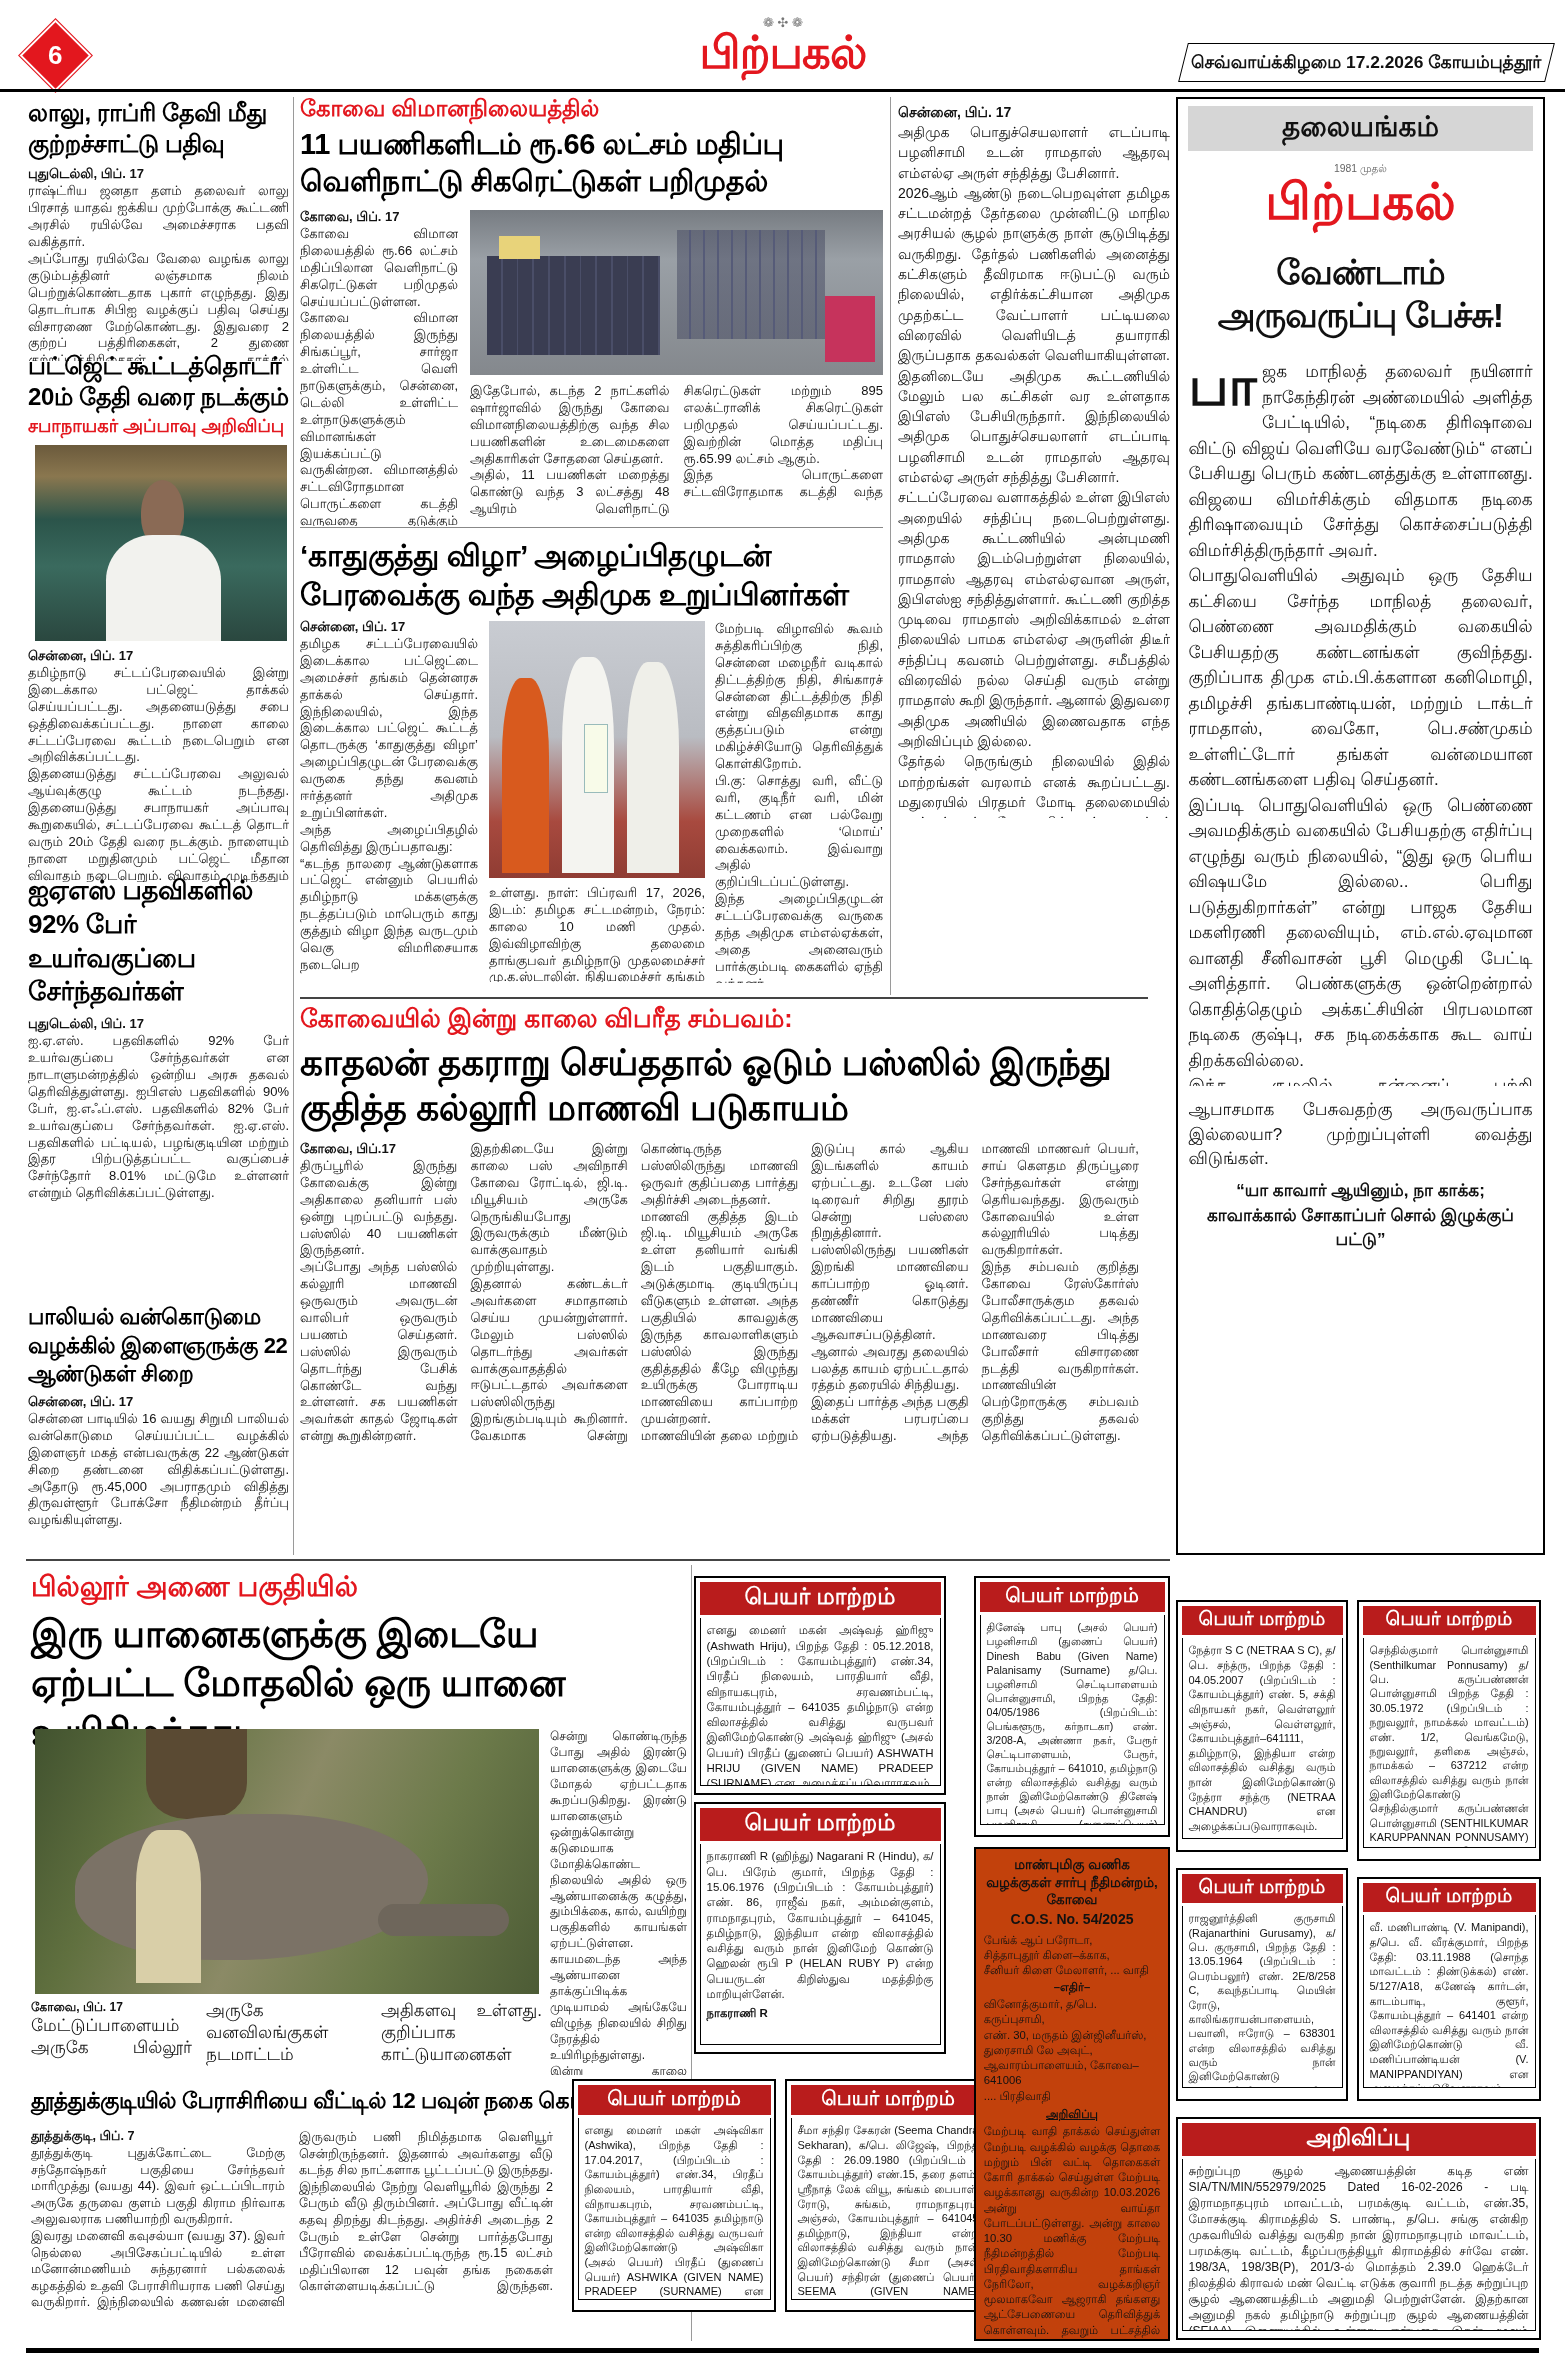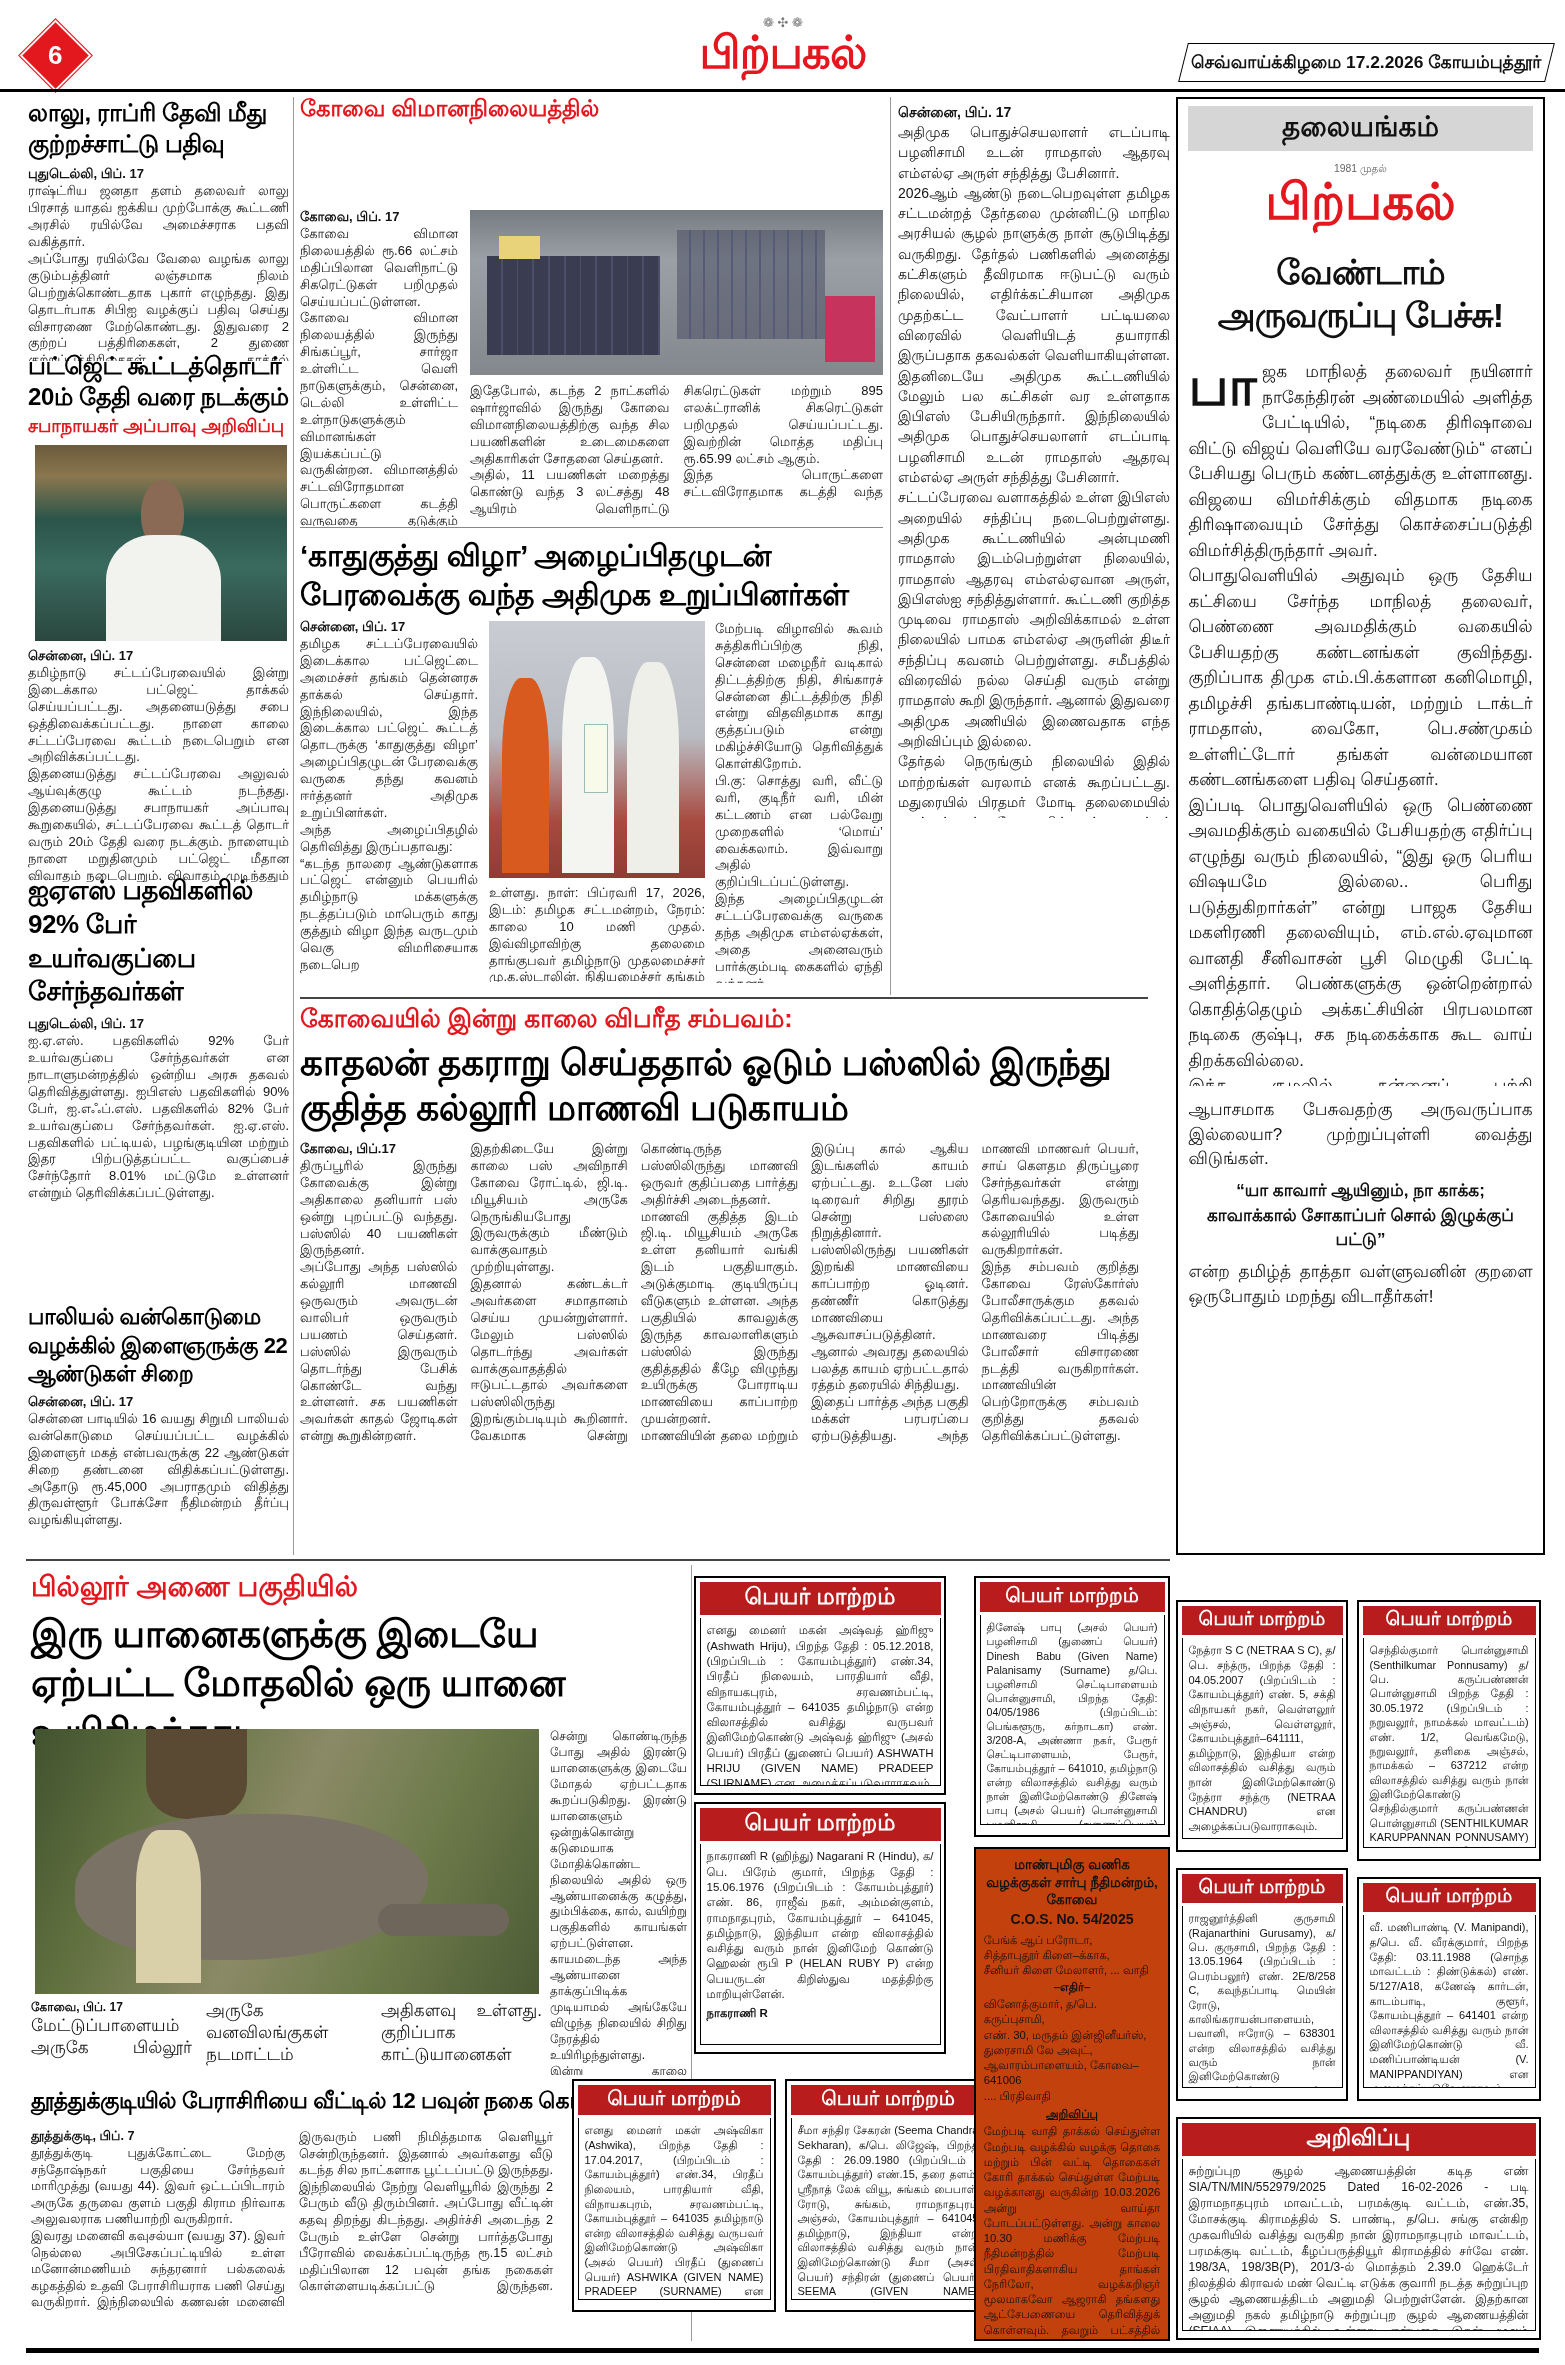--- a/index.html
+++ b/index.html
@@ -125,20 +125,21 @@
   </div>
 
   <div class="abs" style="left:28px;top:1303px;width:261px">
     <div class="hl" style="font-size:22px;line-height:1.3">பாலியல் வன்கொடுமை வழக்கில் இளைஞருக்கு 22 ஆண்டுகள் சிறை</div>
     <div class="dl" style="font-size:13px;margin-top:5.2px">சென்னை, பிப். 17</div>
     <div class="bodytxt just pre hid" style="height:130px">சென்னை பாடியில் 16 வயது சிறுமி பாலியல் வன்கொடுமை செய்யப்பட்ட வழக்கில் இளைஞர் மகத் என்பவருக்கு 22 ஆண்டுகள் சிறை தண்டனை விதிக்கப்பட்டுள்ளது. அதோடு ரூ.45,000 அபராதமும் விதித்து திருவள்ளூர் போக்சோ நீதிமன்றம் தீர்ப்பு வழங்கியுள்ளது.</div>
   </div>
 
   <div class="abs" style="left:300px;top:96px;width:583px">
     <div class="kicker" style="font-size:22.6px">கோவை விமானநிலையத்தில்</div>
+    <div class="hl" style="font-size:29px;line-height:1.28;margin-top:1.7px">11 பயணிகளிடம் ரூ.66 லட்சம் மதிப்பு வெளிநாட்டு சிகரெட்டுகள் பறிமுதல்</div>
   </div>
   <div class="abs" style="left:300px;top:209px;width:158px">
     <div class="dl" style="font-size:13px">கோவை, பிப். 17</div>
     <div class="bodytxt just pre hid" style="height:300px">கோவை விமான நிலையத்தில் ரூ.66 லட்சம் மதிப்பிலான வெளிநாட்டு சிகரெட்டுகள் பறிமுதல் செய்யப்பட்டுள்ளன.
 கோவை விமான நிலையத்தில் இருந்து சிங்கப்பூர், சார்ஜா உள்ளிட்ட வெளி நாடுகளுக்கும், சென்னை, டெல்லி உள்ளிட்ட உள்நாடுகளுக்கும் விமானங்கள் இயக்கப்பட்டு வருகின்றன. விமானத்தில் சட்டவிரோதமான பொருட்களை கடத்தி வருவதை தடுக்கும் வகையில் விமான நிலைய வளாகத்தில் பயணிகளின் உடைமைகளை அதிகாரிகள் அடிக்கடி சோதனைக்கு உட்படுத்தி வருகின்றனர்.</div>
   </div>
   <div class="photo ph-cig" style="left:470px;top:210px;width:413px;height:165px">
     <div class="stack1"></div>
     <div class="stack2"></div>
     <div class="redbox"></div>
@@ -200,21 +201,20 @@
     <div id="ed-paras" class="just">
       <span id="ed-drop">பா</span><span class="pre">ஜக மாநிலத் தலைவர் நயினார் நாகேந்திரன் அண்மையில் அளித்த பேட்டியில், “நடிகை திரிஷாவை விட்டு விஜய் வெளியே வரவேண்டும்“ எனப் பேசியது பெரும் கண்டனத்துக்கு உள்ளானது. விஜயை விமர்சிக்கும் விதமாக நடிகை திரிஷாவையும் சேர்த்து கொச்சைப்படுத்தி விமர்சித்திருந்தார் அவர்.
 பொதுவெளியில் அதுவும் ஒரு தேசிய கட்சியை சேர்ந்த மாநிலத் தலைவர், பெண்ணை அவமதிக்கும் வகையில் பேசியதற்கு கண்டனங்கள் குவிந்தது. குறிப்பாக திமுக எம்.பி.க்களான கனிமொழி, தமிழச்சி தங்கபாண்டியன், மற்றும் டாக்டர் ராமதாஸ், வைகோ, பெ.சண்முகம் உள்ளிட்டோர் தங்கள் வன்மையான கண்டனங்களை பதிவு செய்தனர்.
 இப்படி பொதுவெளியில் ஒரு பெண்ணை அவமதிக்கும் வகையில் பேசியதற்கு எதிர்ப்பு எழுந்து வரும் நிலையில், “இது ஒரு பெரிய விஷயமே இல்லை.. பெரிது படுத்துகிறார்கள்” என்று பாஜக தேசிய மகளிரணி தலைவியும், எம்.எல்.ஏவுமான வானதி சீனிவாசன் பூசி மெழுகி பேட்டி அளித்தார். பெண்களுக்கு ஒன்றென்றால் கொதித்தெழும் அக்கட்சியின் பிரபலமான நடிகை குஷ்பு, சக நடிகைக்காக கூட வாய் திறக்கவில்லை.
 இந்த சூழலில் தன்னைப் பற்றி அருவருக்கத்தக்க வகையில் பேசிய நயினார் நாகேந்திரனுக்கு நடிகை திரிஷா தனது கண்டனத்தை பதிவு செய்துள்ளார். அவர் வெளியிட்ட பதிவில், “மாநில அரசியலில் உயரிய பதவியில் இருக்கும் ஒரு நபர், இவ்வளவு கீழ்த்தரமான மற்றும் பொருத்தமற்ற கருத்தைத் தெரிவிப்பார் என்று ஒருபோதும் எதிர்பார்க்கவில்லை“ என்று சம்மட்டியால் அடித்தாற்போல பதிலடி கொடுத்துள்ளார். ஆனால் நயினார் நாகேந்திரனை கண்டிக்கும் வகையிலோ தன்னை இணைத்து திரிஷாவிற்கு நேர்ந்த அவமானத்தை துடைக்கும் வகையிலோ விஜய் இன்னும் ஒரு வார்த்தை கூட சொல்லவில்லை.
 நடிகை திரிஷாவின் இந்த பதிவுக்கு ஆதரவும், நயினார் நாகேந்திரன் பேச்சுக்கு எதிர்ப்பும் வலுவடைந்துள்ள நிலையில் “வாய் தவறி வந்து விழுந்த வார்த்தை“ என்று நயினார் நாகேந்திரன் வருத்தம் தெரிவித்துள்ளார்.</span>
     </div>
     <div id="ed-end">
       <div class="just">ஆபாசமாக பேசுவதற்கு அருவருப்பாக இல்லையா? முற்றுப்புள்ளி வைத்து விடுங்கள்.</div>
       <div id="ed-quote">“யா காவார் ஆயினும், நா காக்க; காவாக்கால் சோகாப்பர் சொல் இழுக்குப் பட்டு”</div>
-      <div class="just">என்ற தமிழ்த் தாத்தா வள்ளுவனின் குறளை ஒருபோதும் மறந்து விடாதீர்கள்!</div>
     </div>
   </div>
 
   <div class="abs" style="left:31px;top:1571px;width:652px">
     <div class="kicker" style="font-size:28px">பில்லூர் அணை பகுதியில்</div>
     <div class="hl" style="font-size:38px;line-height:1.3;margin-top:3.5px">இரு யானைகளுக்கு இடையே ஏற்பட்ட மோதலில் ஒரு யானை உயிரிழந்தது</div>
   </div>
   <div class="photo ph-eleph" style="left:35px;top:1729px;width:504px;height:265px">
     <div class="tree"></div>
     <div class="body"></div>

